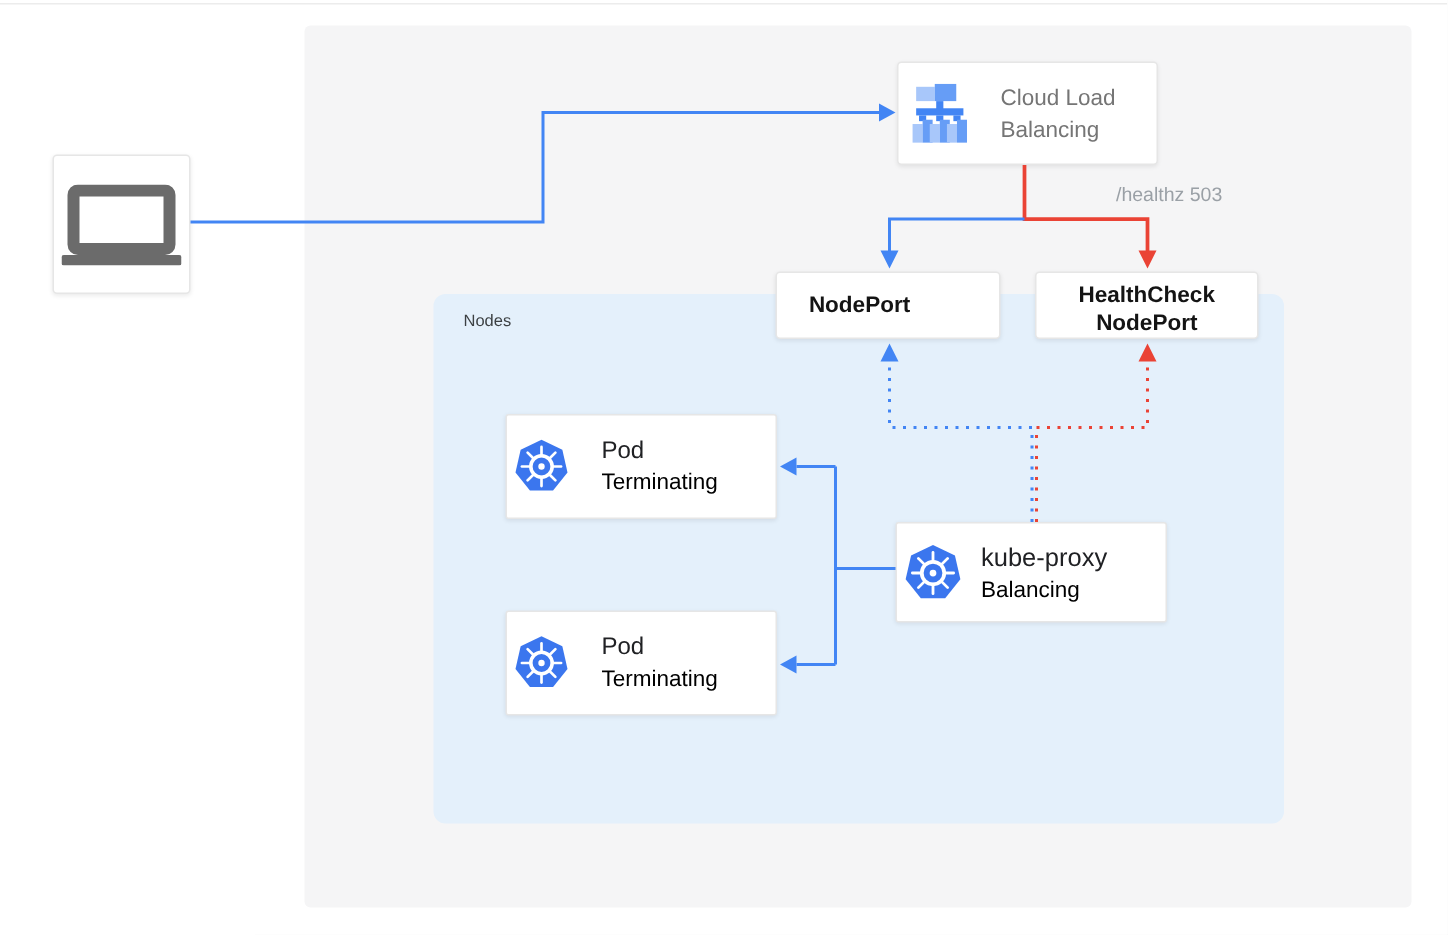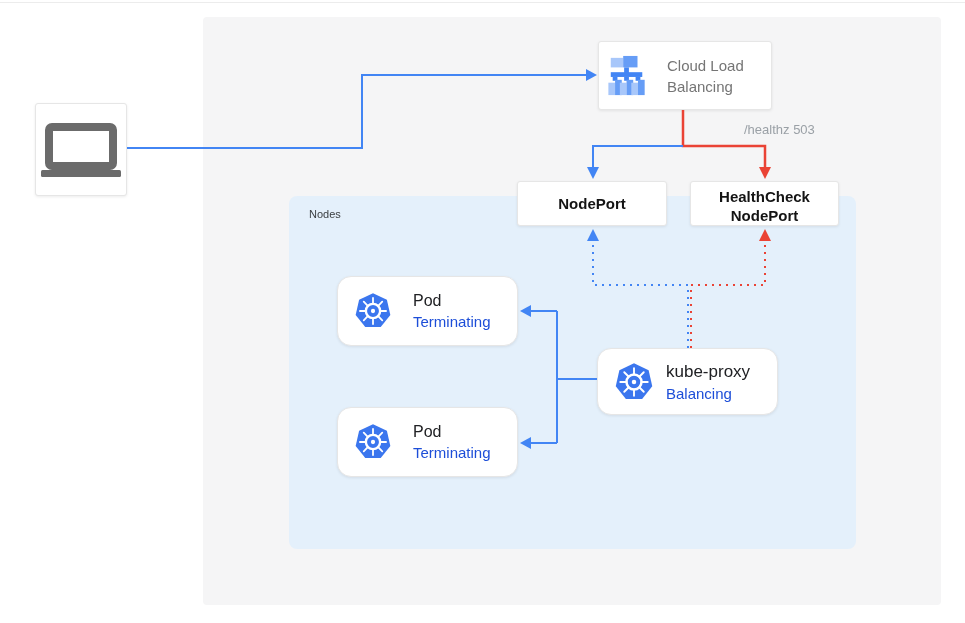--- a/index.html
+++ b/index.html
@@ -11,29 +11,29 @@
   .gray-panel{position:absolute;left:203px;top:17px;width:738px;height:588px;background:#f5f5f6;border-radius:4px;}
   .nodes-group{position:absolute;left:289px;top:196px;width:567px;height:353px;background:#e4f0fb;border-radius:8px;}
   .nodes-group-label{position:absolute;left:20px;top:12px;font-size:11px;color:#3c4043;}
   .card{
     position:absolute;background:#ffffff;border:1px solid #e6e6e6;border-radius:3px;
     box-shadow:0 1px 3px rgba(0,0,0,0.08);box-sizing:border-box;
   }
   #client-node{left:35px;top:103px;width:92px;height:93px;display:flex;align-items:center;justify-content:center;}
   #cloud-lb-node{left:598px;top:41px;width:174px;height:69px;display:flex;align-items:center;gap:17px;padding-left:5px;}
   .clb-label{font-size:15px;line-height:21px;color:#757575;width:94px;}
-  #nodeport-node{left:517px;top:181px;width:150px;height:45px;display:flex;align-items:center;justify-content:center;}
+  #nodeport-node{left:517px;top:181px;width:150px;height:45px;display:flex;align-items:center;justify-content:flex-start;}
   #healthcheck-node{left:690px;top:181px;width:149px;height:45px;display:flex;align-items:flex-end;justify-content:center;}
   .port-label{font-weight:bold;font-size:15px;color:#141414;text-align:center;line-height:19px;width:110px;}
-  .entity-card{display:flex;align-items:center;padding-left:16px;gap:21px;border-radius:14px;}
+  .entity-card{display:flex;align-items:center;padding-left:4px;gap:21px;border-radius:2px;}
   #pod-node-1{left:337px;top:276px;width:181px;height:70px;}
   #pod-node-2{left:337px;top:407px;width:181px;height:70px;}
   #kube-proxy-node{left:597px;top:348px;width:181px;height:67px;gap:12px;}
   .entity-title{font-size:16px;color:#202124;}
-  .entity-subtitle{font-size:15px;color:#1d4ed8;margin-top:3px;}
+  .entity-subtitle{font-size:15px;color:#000000;margin-top:3px;}
   #kube-proxy-node .entity-title{font-size:17px;}
   #healthz-label{position:absolute;left:696px;top:122px;font-size:13px;font-weight:normal;color:#9aa0a6;margin-left:48px;}
   #edge-overlay{position:absolute;left:0;top:0;width:965px;height:623px;pointer-events:none;z-index:10;}
   .icon{display:inline-flex;align-items:center;justify-content:center;}
 </style>
 </head>
 <body>
 
 <div id="canvas">
 

